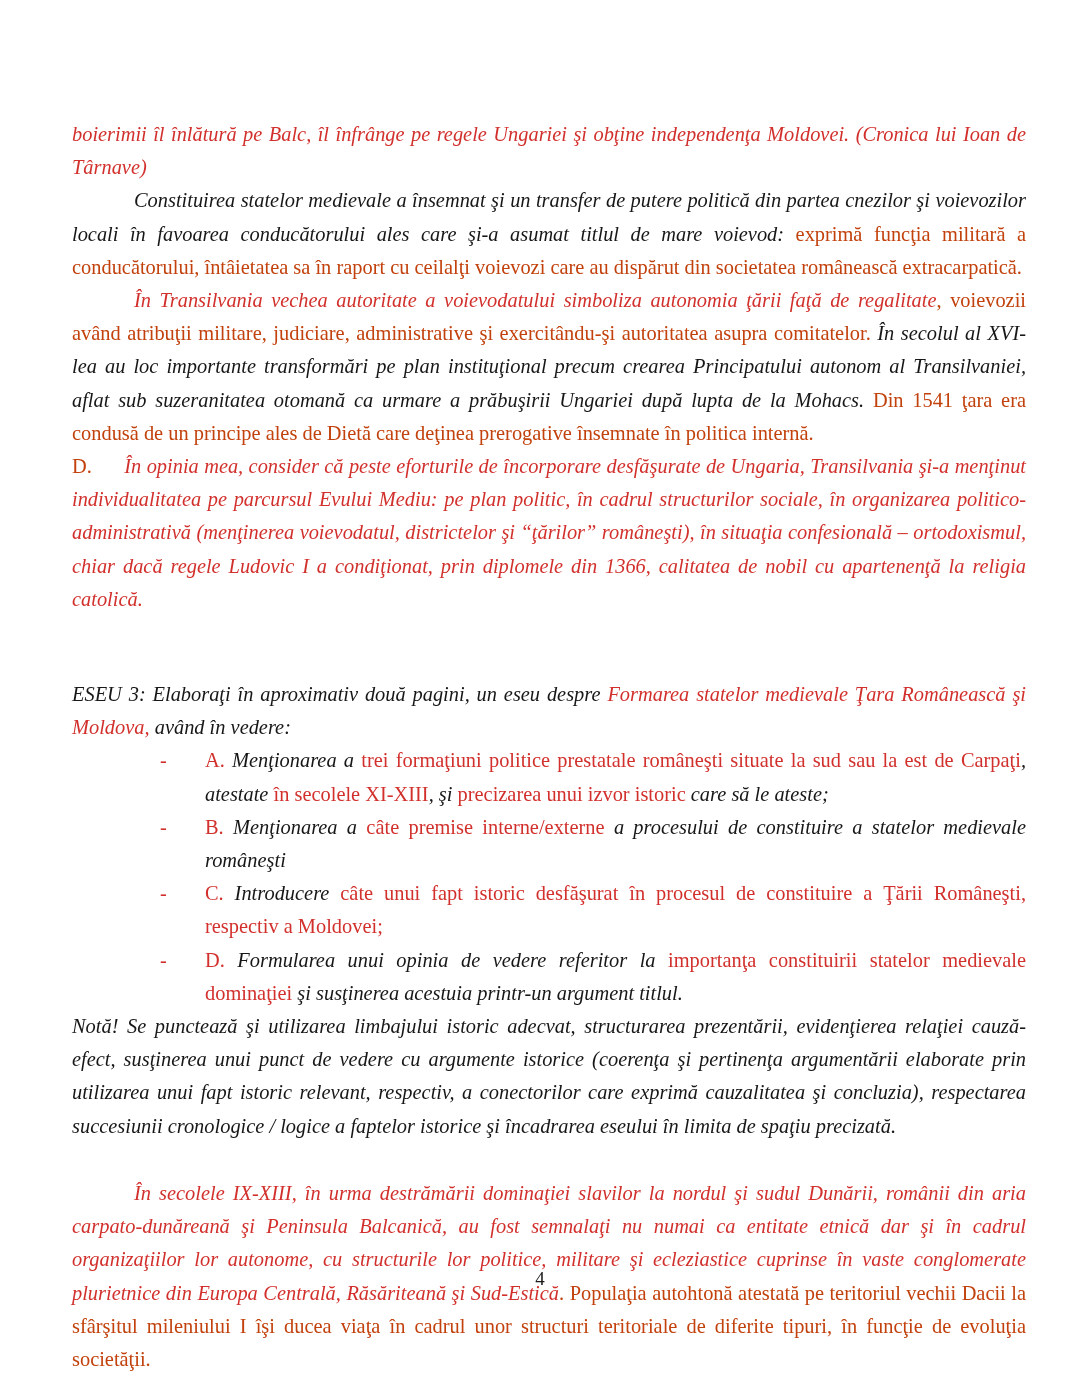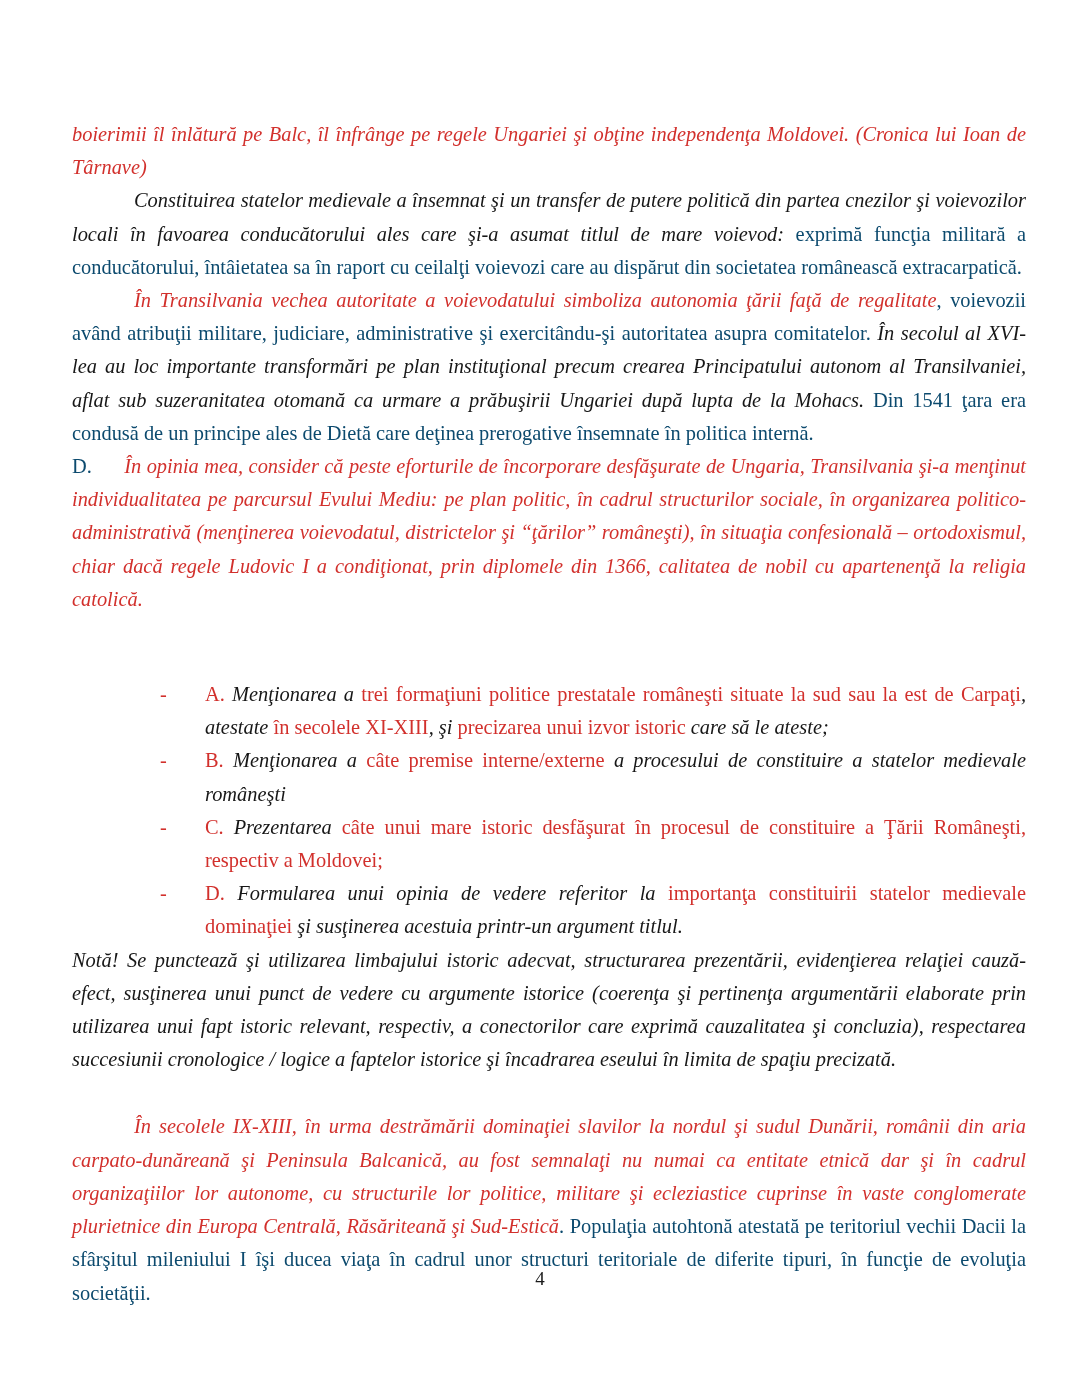--- a/index.html
+++ b/index.html
@@ -33,21 +33,21 @@
     margin: 0;
     font-size: 20.4px;
     line-height: 33.2px;
     text-align: justify;
     text-justify: inter-word;
     -webkit-hyphens: none;
     hyphens: none;
   }
   .indent { text-indent: 62px; }
   .red   { color: #d2302c; }
-  .blue  { color: #0c4a6e; }
+  .blue  { color: #c2410c; }
   .black { color: #171717; font-style: italic; }
   .it    { font-style: italic; }
 
   
   .bullets {
     margin: 0;
     padding: 0;
     list-style: none;
   }
   .bullets li {
@@ -98,30 +98,33 @@
     <p class="indent">
       <span class="red it">În Transilvania vechea autoritate a voievodatului simboliza autonomia ţării faţă de regalitate</span><span class="blue">, voievozii având atribuţii militare, judiciare, administrative şi exercitându-şi autoritatea asupra comitatelor.</span><span class="black"> În secolul al XVI-lea au loc importante transformări pe plan instituţional precum crearea Principatului autonom al Transilvaniei, aflat sub suzeranitatea otomană ca urmare a prăbuşirii Ungariei după lupta de la Mohacs.</span><span class="blue"> Din 1541 ţara era condusă de un principe ales de Dietă care deţinea prerogative însemnate în politica internă.</span>
     </p>
 
     <p>
       <span class="blue">D.</span><span class="black">&nbsp;&nbsp;&nbsp;&nbsp;&nbsp;&nbsp;</span><span class="red it">În opinia mea, consider că peste eforturile de încorporare desfăşurate de Ungaria, Transilvania şi-a menţinut individualitatea pe parcursul Evului Mediu: pe plan politic, în cadrul structurilor sociale, în organizarea politico-administrativă (menţinerea voievodatul, districtelor şi “ţărilor” româneşti), în situaţia confesională – ortodoxismul, chiar dacă regele Ludovic I a condiţionat, prin diplomele din 1366, calitatea de nobil cu apartenenţă la religia catolică.</span>
     </p>
 
     <div class="gap-lg"></div>
 
+    <p>
+      <span class="black">ESEU 3: Elaboraţi în aproximativ două pagini, un eseu despre </span><span class="red it">Formarea statelor medievale Ţara Românească şi Moldova,</span><span class="black"> având în vedere:</span>
+    </p>
 
     <ul class="bullets">
       <li>
         <span class="dash">-</span><span class="red">A.</span><span class="black"> Menţionarea a </span><span class="red">trei formaţiuni politice prestatale româneşti situate la sud sau la est de Carpaţi</span><span class="black">, atestate </span><span class="red">în secolele XI-XIII</span><span class="black">, şi </span><span class="red">precizarea unui izvor istoric</span><span class="black"> care să le ateste;</span>
       </li>
       <li>
         <span class="dash">-</span><span class="red">B.</span><span class="black"> Menţionarea a </span><span class="red">câte premise interne/externe</span><span class="black"> a procesului de constituire a statelor medievale româneşti</span>
       </li>
       <li>
-        <span class="dash">-</span><span class="red">C.</span><span class="black"> Prezentarea </span><span class="red">câte unui mare istoric desfăşurat în procesul de constituire a Ţării Româneşti, respectiv a Moldovei;</span>
+        <span class="dash">-</span><span class="red">C.</span><span class="black"> Introducere </span><span class="red">câte unui fapt istoric desfăşurat în procesul de constituire a Ţării Româneşti, respectiv a Moldovei;</span>
       </li>
       <li>
         <span class="dash">-</span><span class="red">D.</span><span class="black"> Formularea unui opinia de vedere referitor la </span><span class="red">importanţa constituirii statelor medievale dominaţiei</span><span class="black"> şi susţinerea acestuia printr-un argument titlul.</span>
       </li>
     </ul>
 
     <p>
       <span class="black">Notă! Se punctează şi utilizarea limbajului istoric adecvat, structurarea prezentării, evidenţierea relaţiei cauză-efect, susţinerea unui punct de vedere cu argumente istorice (coerenţa şi pertinenţa argumentării elaborate prin utilizarea unui fapt istoric relevant, respectiv, a conectorilor care exprimă cauzalitatea şi concluzia), respectarea succesiunii cronologice / logice a faptelor istorice şi încadrarea eseului în limita de spaţiu precizată.</span>
     </p>
 

